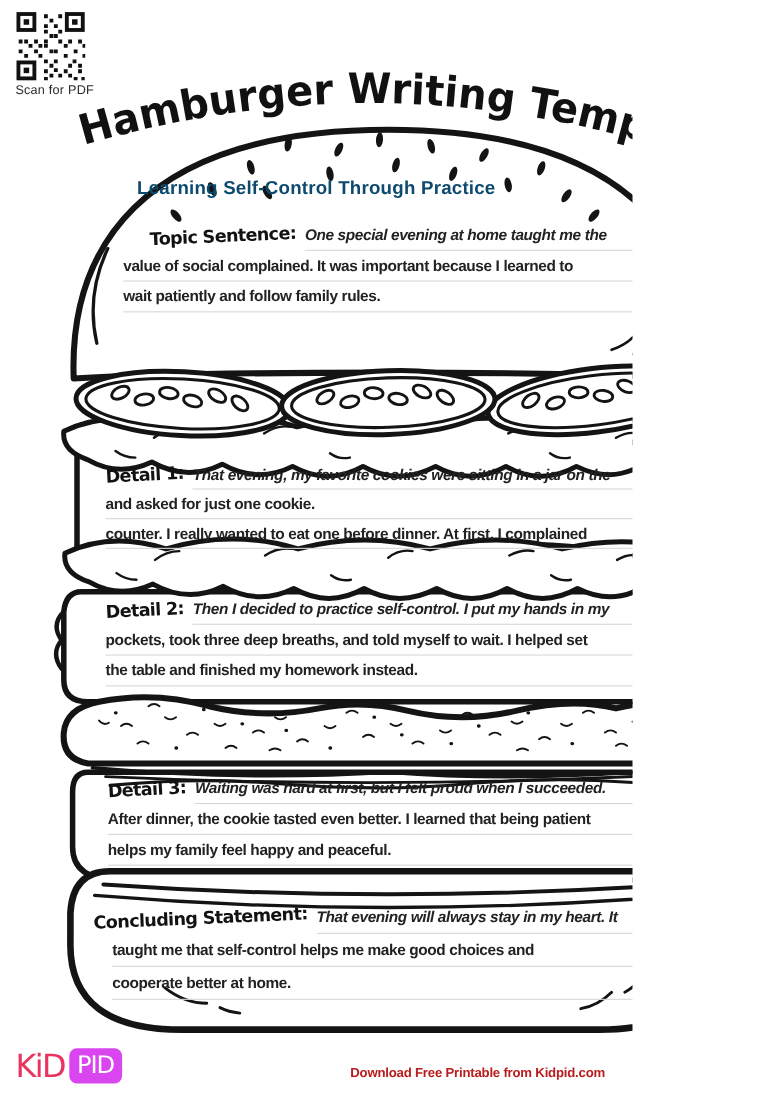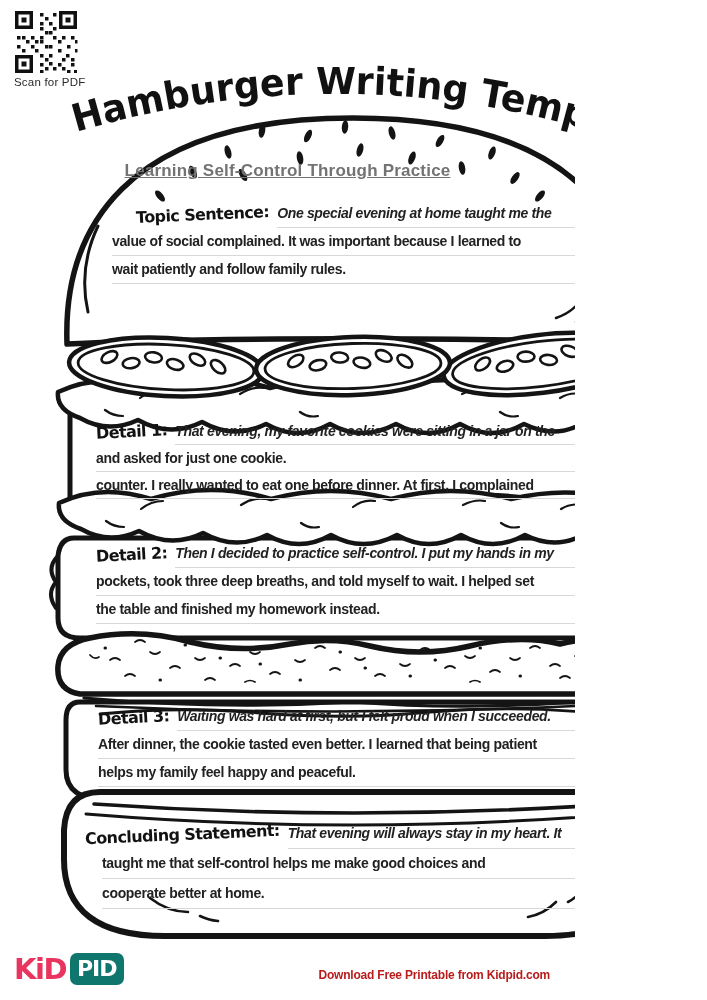--- a/index.html
+++ b/index.html
@@ -12,21 +12,21 @@
   .qr-caption{font-size:11.5px;color:#2b2b2b;letter-spacing:.2px;margin-top:2px;}
 
   
   .title-svg{position:absolute;left:0;top:0;width:707px;height:170px;}
 
   
   .burger-svg{position:absolute;left:0;top:0;width:707px;height:1000px;}
 
   
   .bun-heading{position:absolute;left:0;right:0;top:161px;text-align:center;
-    font-size:17px;font-weight:bold;letter-spacing:.2px;color:#737373;text-decoration:underline;}
+    font-size:17px;font-weight:bold;letter-spacing:.2px;color:#0c4a6e;}
 
   
   .sec{position:absolute;--lh:27px;}
   .line{display:block;line-height:var(--lh);border-bottom:1.6px solid #d8d8d8;
         font-size:14px;font-weight:bold;letter-spacing:-.35px;color:#222;white-space:nowrap;}
   .row1{display:flex;align-items:flex-end;height:var(--lh);border-bottom:none;}
   .row1 .fill{flex:1;line-height:var(--lh);border-bottom:1.6px solid #d8d8d8;
         margin-left:8px;white-space:nowrap;font-size:14px;font-weight:bold;letter-spacing:-.35px;color:#222;font-style:italic;}
   .label{font-family:"DejaVu Sans",sans-serif;font-weight:bold;font-size:16px;
         letter-spacing:-.6px;color:#121212;display:inline-block;transform:rotate(-2.5deg);}
@@ -34,24 +34,24 @@
   .sec.topic .label{margin-left:24px;}
   .sec.d1{left:96px;top:419px;width:497px;--lh:26px;}
   .sec.d2{left:96px;top:541px;width:497px;--lh:27px;}
   .sec.d3{left:98px;top:704px;width:499px;--lh:27px;}
   .sec.concl{left:85px;top:820px;width:512px;--lh:29px;}
   .sec.concl .line:not(.row1){margin-left:17px;}
   .sec.d1 .label,.sec.d2 .label,.sec.d3 .label{transform:rotate(-3deg);}
 
   
   .logo{position:absolute;left:14px;top:952px;display:flex;align-items:center;gap:4px;}
-  .logo-kid{font-family:"DejaVu Sans",sans-serif;font-weight:bold;font-size:29px;
+  .logo-kid{font-family:"DejaVu Sans",sans-serif;font-weight:normal;font-size:29px;
         color:#e8345e;letter-spacing:-1.5px;}
-  .logo-pid{font-family:"DejaVu Sans",sans-serif;font-weight:bold;font-size:22px;
-        color:#ffffff;background:#0f766e;padding:3px 7px 4px 7px;border-radius:7px;letter-spacing:-1px;}
+  .logo-pid{font-family:"DejaVu Sans",sans-serif;font-weight:normal;font-size:22px;
+        color:#ffffff;background:#d946ef;padding:3px 7px 4px 7px;border-radius:7px;letter-spacing:-1px;}
   .credit{position:absolute;right:25px;top:968px;font-size:12px;font-weight:bold;
         letter-spacing:-.2px;color:#b91c1c;}
 </style>
 </head>
 <body>
 
 <div class="page">
 
   <div class="qr-wrap">
     <svg width="64" height="64" viewBox="0 0 64 64">

